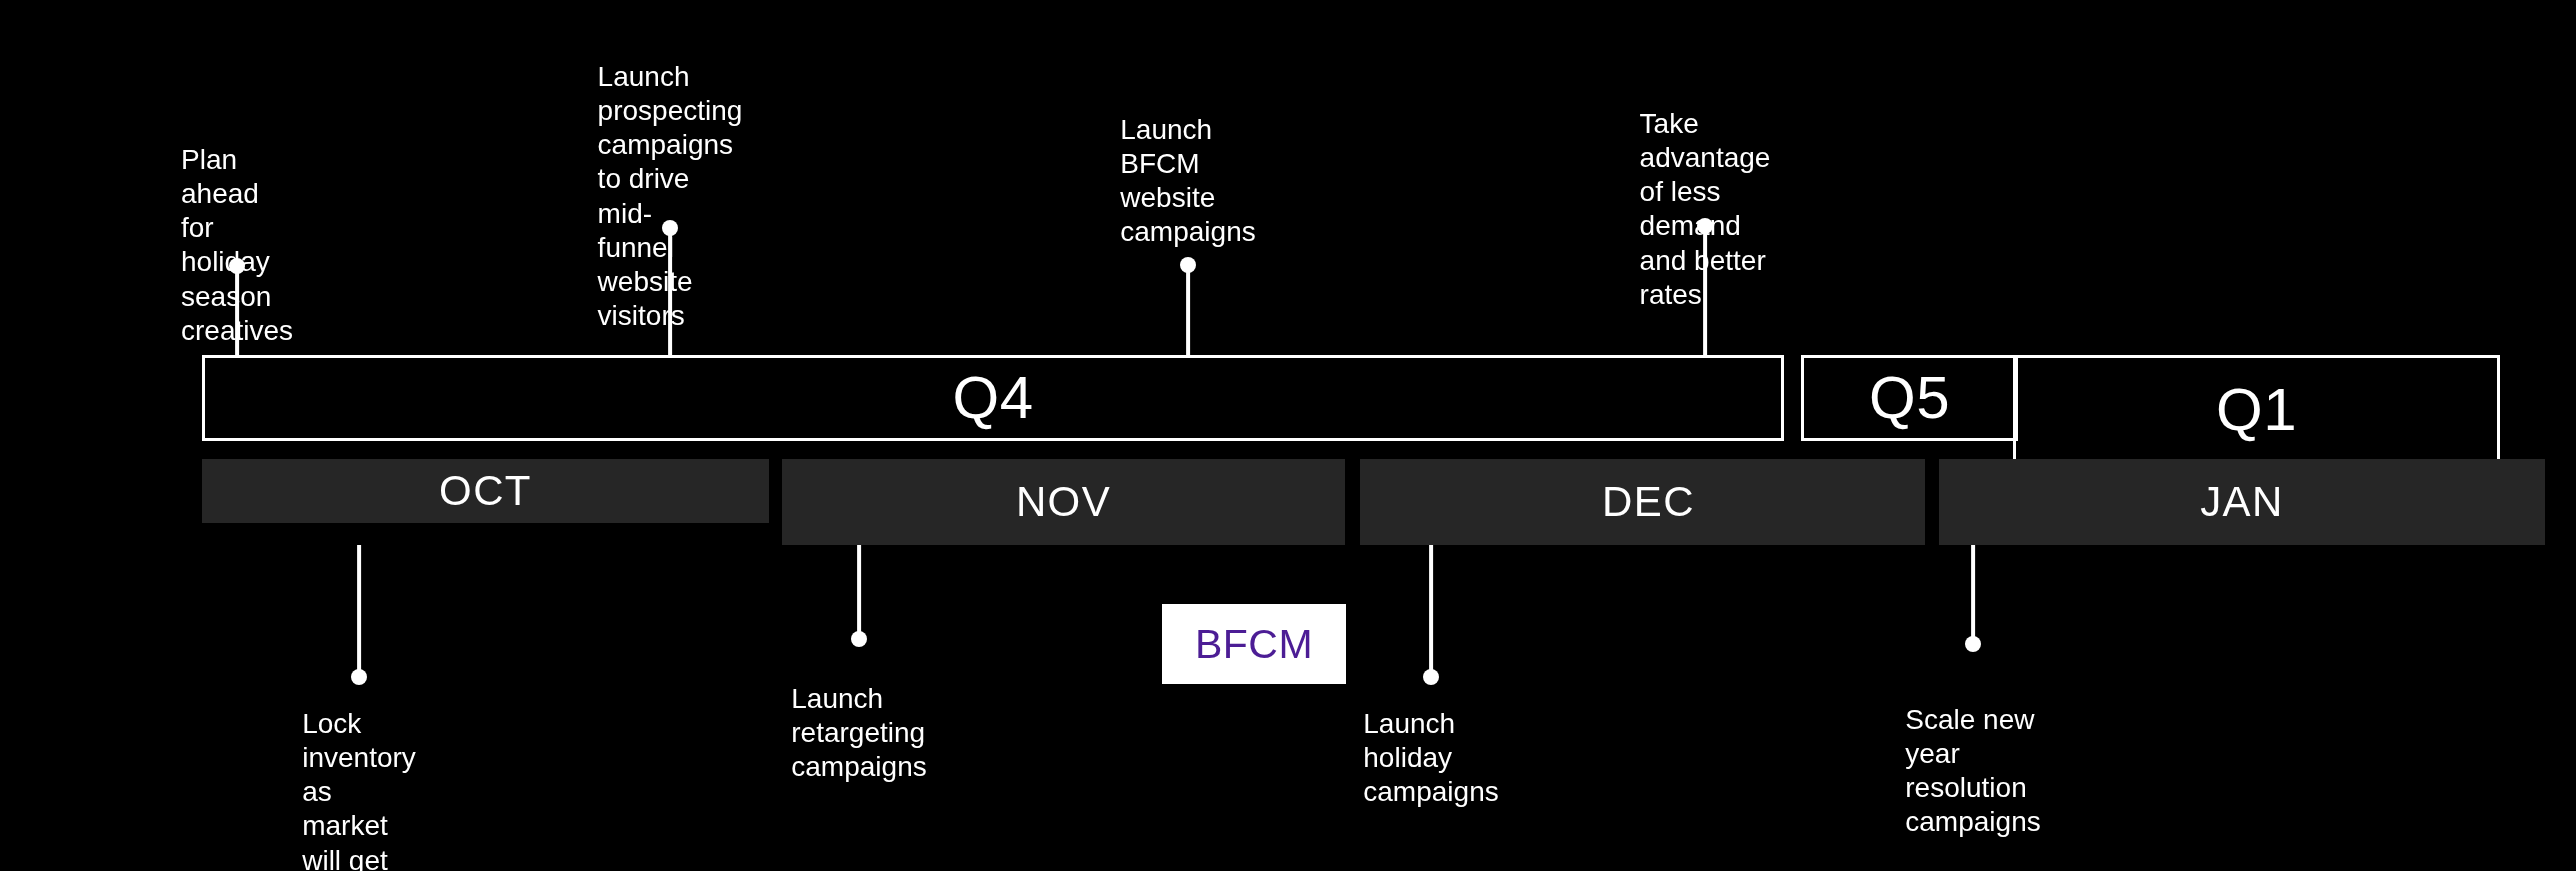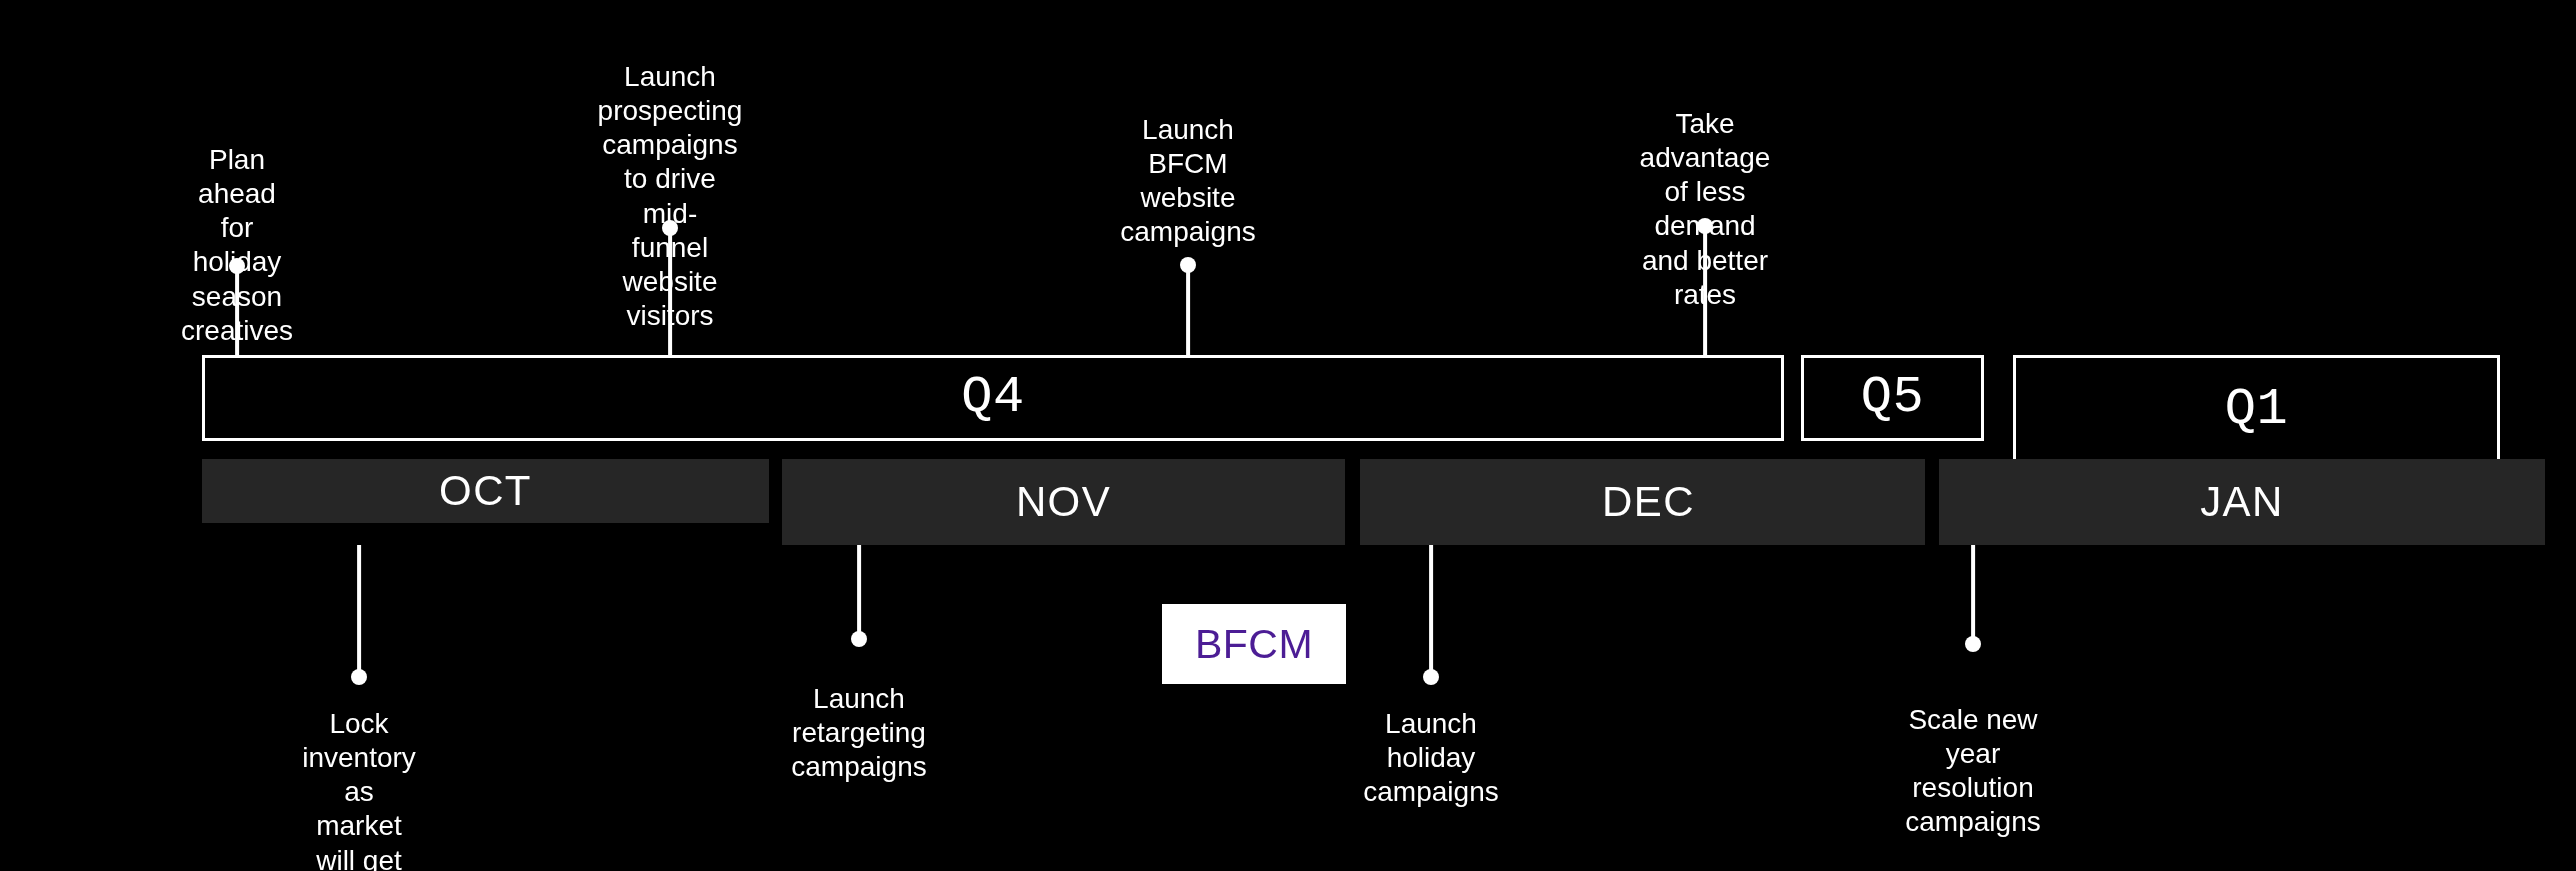--- a/index.html
+++ b/index.html
@@ -26,25 +26,24 @@
   
   .quarter {
     position: absolute;
     box-sizing: border-box;
     border: 3.8px solid #ffffff;
     background: transparent;
     display: flex;
     align-items: center;
     justify-content: center;
     color: #ffffff;
-    font-size: 52px;
+    font-size: 60px;
     font-weight: 400;
     letter-spacing: 0.5px;
     line-height: 1;
-    font-family: Liberation Mono, monospace;
   }
 
   
   .month {
     position: absolute;
     box-sizing: border-box;
     background: #262626;
     display: flex;
     align-items: center;
     justify-content: center;
@@ -70,21 +69,20 @@
     line-height: 1;
     margin-top: 44px;
   }
 
   
   .callout {
     position: absolute;
   }
   .callout .label {
     position: absolute;
-    text-align: center;
     font-size: 28px;
     line-height: 1.22;
     color: #ffffff;
     white-space: pre-line;
     transform: translateX(-50%);
   }
   .callout .stem {
     position: absolute;
     width: 3.8px;
     background: #ffffff;
@@ -100,21 +98,21 @@
   }
 </style>
 </head>
 <body>
 
 <div id="stage">
   <div id="quarters-layer">
       <div class="quarter" style="left: 202px; top: 355px; width: 1582px; height: 86px;">
         <span>Q4</span>
       </div>
-      <div class="quarter" style="left: 1801px; top: 355px; width: 183px; height: 86px;">
+      <div class="quarter" style="left: 1801px; top: 355px; width: 217px; height: 86px;">
         <span>Q5</span>
       </div>
       <div class="quarter" style="left: 2013px; top: 355px; width: 487px; height: 110px;">
         <span>Q1</span>
       </div>
     </div>
   <div id="months-layer">
       <div class="month" style="left: 202px; top: 459px; width: 567px; height: 64px; background: rgb(38, 38, 38);">
         <span>OCT</span>
       </div>

